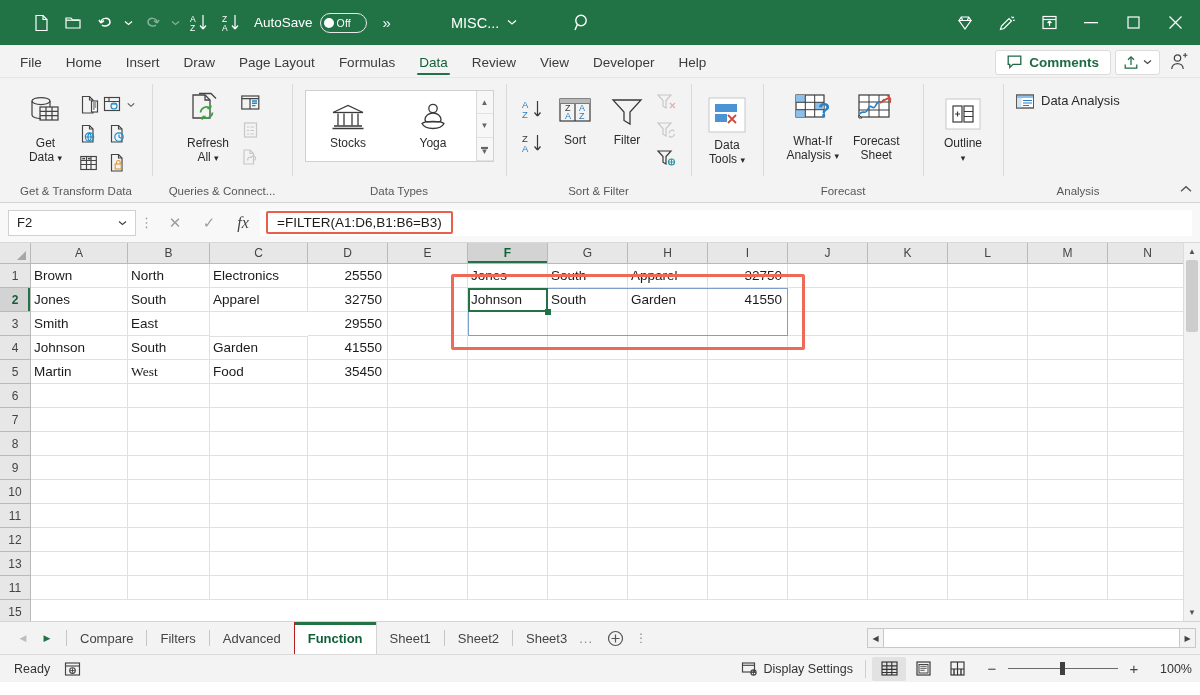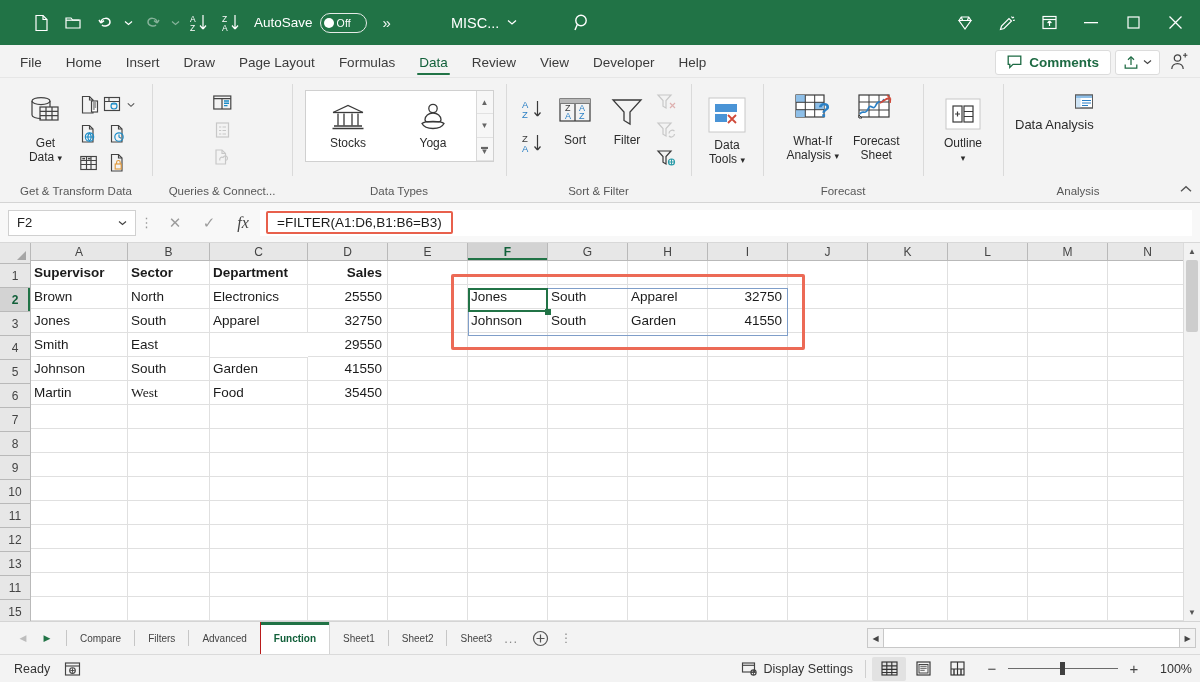--- a/index.html
+++ b/index.html
@@ -98,22 +98,22 @@
   .gal-scroll { width: 17px; display: flex; flex-direction: column; border-left: 1px solid #d8d8d8; }
   .gal-scroll div {
     flex: 1; display: flex; align-items: center; justify-content: center; font-size: 8px;
     border-bottom: 1px solid #e2e2e2; cursor: pointer; color: #666; background: #f7f7f7;
   }
   .ribbon-collapse {
     position: absolute; right: 4px; bottom: 3px; width: 20px; height: 20px;
     display: flex; align-items: center; justify-content: center; cursor: pointer; color: #555; font-size: 11px;
   }
   .analysis-item {
-    display: flex; align-items: flex-end; gap: 6px; padding: 4px 6px; border-radius: 3px;
-    cursor: pointer; font-size: 13px; color: #2b2b2b; flex-direction: column;
+    display: flex; align-items: flex-start; gap: 6px; padding: 4px 6px; border-radius: 3px;
+    cursor: pointer; font-size: 13px; color: #2b2b2b;
   }
 
   
   .fbar { height: 40px; background: #f8f8f8; display: flex; align-items: center; padding: 0 8px; gap: 0; border-bottom: 1px solid #d8d8d8;}
   .namebox {
     width: 128px; height: 26px; background: #fff; border: 1px solid #d0d0d0; display: flex;
     align-items: center; padding: 0 8px; font-size: 13px; color: #222; justify-content: space-between;
     cursor: pointer;
   }
   .fbar-dots { width: 22px; text-align: center; color: #9a9a9a; font-size: 13px; letter-spacing:1px;}
@@ -190,21 +190,21 @@
   .sheetbar {
     height: 33px; background: #f3f3f3; display: flex; align-items: center; border-top: 1px solid #d4d4d4;
     padding-left: 4px; position: relative;
   }
   .nav-arrows { display: flex; align-items: center; gap: 2px; padding: 0 8px;}
   .nav-arrows span { width: 22px; height: 22px; display: flex; align-items: center; justify-content: center; font-size: 9px; cursor: pointer;}
   .nav-arrows .dis { color: #bdbdbd; }
   .nav-arrows .en { color: #217346; }
   .tab-sep { width: 1px; height: 16px; background: #c6c6c6; }
   .stab {
-    padding: 5px 13px; height: 33px; display: flex; align-items: center; font-size: 10px; color: #444;
+    padding: 5px 13px; height: 33px; display: flex; align-items: center; font-size: 13px; color: #444;
     cursor: pointer; position: relative;
   }
   .stab.active {
     background: #fff; color: #12603a; font-weight: bold;
     box-shadow: inset 0 3px 0 #217346;
     border-left: 1px solid #b91c1c; border-right: 1px solid #d4d4d4;
   }
   .addsheet { width: 28px; height: 30px; display:flex; align-items:center; justify-content:center; cursor:pointer; color:#555;}
   .sheet-dots { color:#8a8a8a; font-size:13px; padding: 0 8px; letter-spacing: 1px;}
   .hscroll { position: absolute; right: 4px; display: flex; align-items: center; height: 22px; }
@@ -452,20 +452,33 @@
                 <path d="M7.6 11V9.3a1.8 1.8 0 013.6 0V11" stroke="#e09a3e"></path>
             </svg>
           </div>
         </div>
       </div>
       <div class="rgroup-label">Get &amp; Transform Data</div>
     </div>
 
     <div class="rgroup" style="width:140px">
       <div class="rgroup-body" style="gap:2px;">
+        <div class="bigbtn" style="padding-top:6px;">
+          <svg width="42" height="42" viewBox="0 0 42 42" fill="none" stroke="#444" stroke-width="1.3">
+            <path d="M6 4h12l5 5v18H6z"></path>
+              <path d="M18 4v5h5"></path>
+            <path d="M12 2.5h12l5 5"></path>
+            <g stroke="#3da33d" stroke-width="1.7">
+              <path d="M13.5 21.5a6 6 0 019.8-4.2"></path>
+                <path d="M25.5 21.5a6 6 0 01-9.8 4.2"></path>
+              <path d="M23.3 17.3l.6-3M23.3 17.3l-3 .1M15.7 25.7l-.6 3M15.7 25.7l3-.1"></path>
+            </g>
+          </svg>
+          <span class="lbl">Refresh<br>All <span style="font-size:9px">▾</span></span>
+        </div>
         <div style="display:flex; flex-direction:column; gap:1px; margin-top:5px;">
           <div class="smallbtn">
             <svg width="21" height="19" viewBox="0 0 21 19" fill="none" stroke="#444" stroke-width="1.2">
               <rect x="1.8" y="2" width="17" height="13"></rect>
                 <path d="M1.8 4.6h17M10 4.6v10.4"></path>
               <path d="M12 7h5M12 9.3h5M12 11.6h3.5" stroke="#1a8cc8" stroke-width="1.4"></path>
             </svg>
           </div>
           <div class="smallbtn" style="opacity:.4">
             <svg width="17" height="18" viewBox="0 0 17 18" fill="none" stroke="#888" stroke-width="1.2">
@@ -714,36 +727,20 @@
           <div class="ch" style="width: 80px;">H</div>
           <div class="ch" style="width: 80px;">I</div>
           <div class="ch" style="width: 80px;">J</div>
           <div class="ch" style="width: 80px;">K</div>
           <div class="ch" style="width: 80px;">L</div>
           <div class="ch" style="width: 80px;">M</div>
           <div class="ch" style="width: 80px;">N</div>
         </div>
       <div class="cells" id="cells">
           <div class="crow">
-            <div class="cell bold" style="width: 97px;">Supervisor</div>
-            <div class="cell bold" style="width: 82px;">Sector</div>
-            <div class="cell bold" style="width: 98px;">Department</div>
-            <div class="cell bold num" style="width: 80px;">Sales</div>
-            <div class="cell bold" style="width: 80px;"></div>
-            <div class="cell bold" style="width: 80px;"></div>
-            <div class="cell bold" style="width: 80px;"></div>
-            <div class="cell bold" style="width: 80px;"></div>
-            <div class="cell bold num" style="width: 80px;"></div>
-            <div class="cell bold" style="width: 80px;"></div>
-            <div class="cell bold" style="width: 80px;"></div>
-            <div class="cell bold" style="width: 80px;"></div>
-            <div class="cell bold" style="width: 80px;"></div>
-            <div class="cell bold" style="width: 80px;"></div>
-          </div>
-          <div class="crow">
             <div class="cell" style="width: 97px;">Brown</div>
             <div class="cell" style="width: 82px;">North</div>
             <div class="cell" style="width: 98px;">Electronics</div>
             <div class="cell num" style="width: 80px;">25550</div>
             <div class="cell" style="width: 80px;"></div>
             <div class="cell" style="width: 80px;">Jones</div>
             <div class="cell" style="width: 80px;">South</div>
             <div class="cell" style="width: 80px;">Apparel</div>
             <div class="cell num" style="width: 80px;">32750</div>
             <div class="cell" style="width: 80px;"></div>

